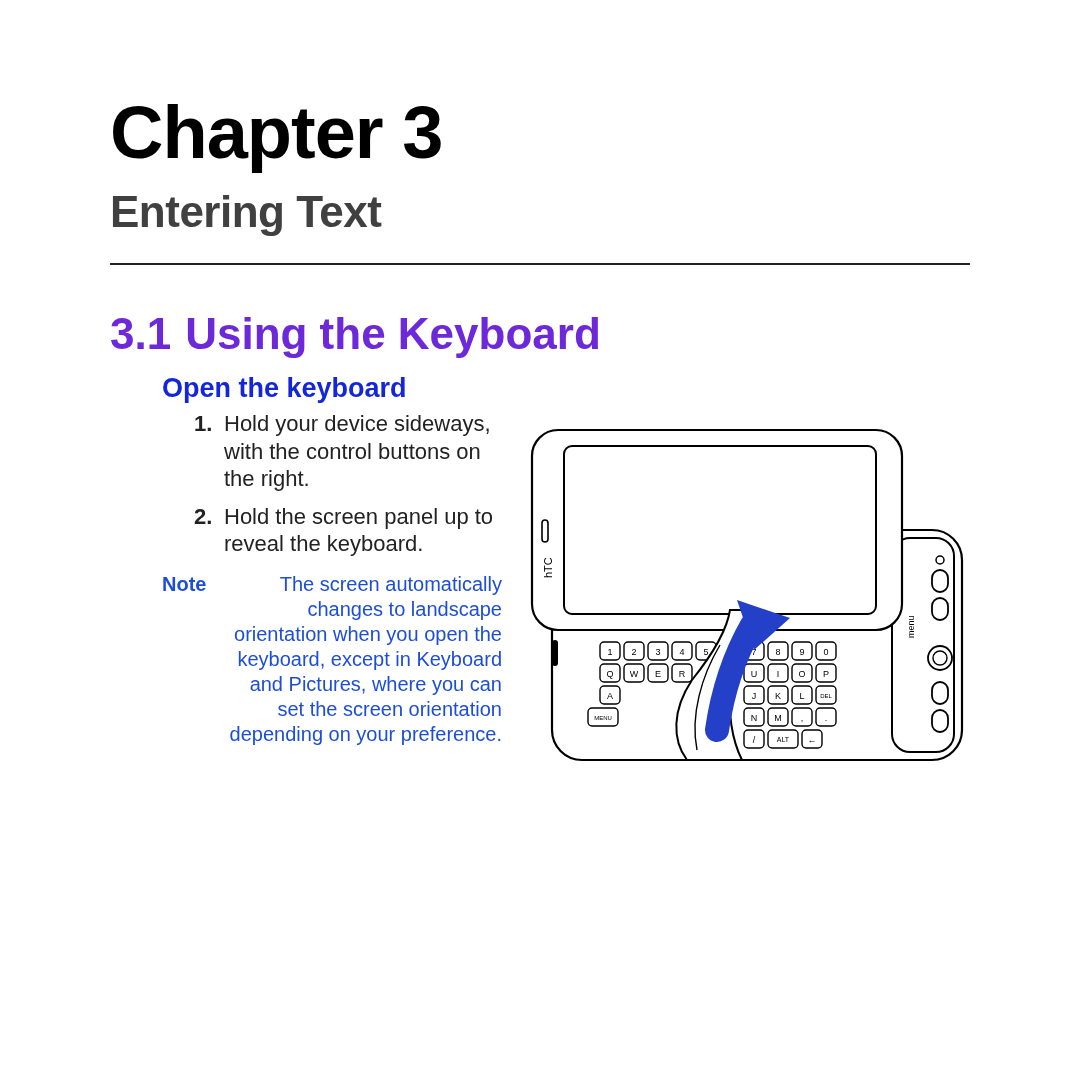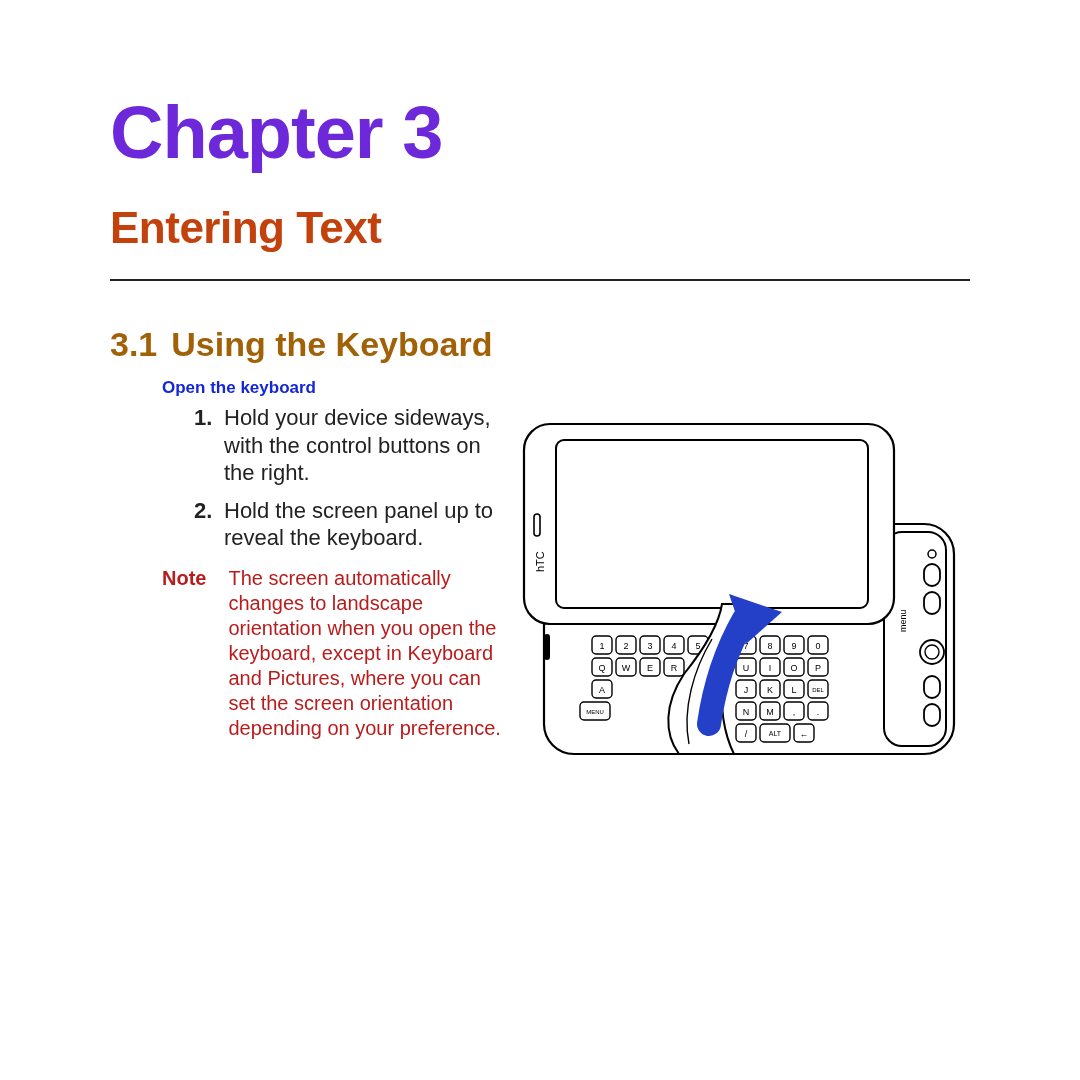--- a/index.html
+++ b/index.html
@@ -14,60 +14,60 @@
   .page {
     box-sizing: border-box;
     width: 1080px;
     height: 1080px;
     padding: 90px 110px 60px 110px;
     position: relative;
   }
   .chapter-title {
     font-size: 74px;
     font-weight: 700;
-    color: #6d28d9;
+    color: #000000;
     letter-spacing: -1px;
-    margin: 0 0 28px 0;
+    margin: 0 0 12px 0;
   }
   .chapter-subtitle {
     font-size: 44px;
     font-weight: 700;
-    color: #c2410c;
+    color: #404040;
     margin: 0 0 26px 0;
     letter-spacing: -0.5px;
   }
   .divider {
     border: none;
     border-top: 2px solid #222;
     margin: 0 0 44px 0;
   }
   .section-heading {
-    font-size: 34px;
-    font-weight: 700;
-    color: #a16207;
+    font-size: 44px;
+    font-weight: 700;
+    color: #6d28d9;
     margin: 0 0 14px 0;
   }
   .section-number { margin-right: 14px; }
   .section-body {
     font-size: 23px;
     line-height: 1.25;
     margin: 0 0 26px 52px;
     color: #222;
   }
   .subsection-heading {
-    font-size: 17px;
+    font-size: 27px;
     font-weight: 700;
     color: #1426d9;
     margin: 0 0 6px 52px;
   }
   .two-col {
     display: flex;
     align-items: flex-start;
     margin-left: 52px;
-    gap: 12px;
+    gap: 20px;
   }
   .col-left {
     flex: 0 0 340px;
   }
   .col-right {
     flex: 1 1 auto;
     display: flex;
     justify-content: flex-end;
   }
   ol.steps {
@@ -88,22 +88,23 @@
     content: counter(step) ".";
     position: absolute;
     left: 0;
     font-weight: 700;
   }
   .note-block {
     display: flex;
     gap: 22px;
     font-size: 20px;
     line-height: 1.25;
-    color: #b91c1c;
+    color: #1d4ed8;
     margin-top: 10px;
+    text-align: right;
   }
   .note-label {
     font-weight: 700;
     flex: 0 0 auto;
   }
   .note-text {
     flex: 1 1 auto;
   }
   .illustration svg { display: block; }
 </style>

